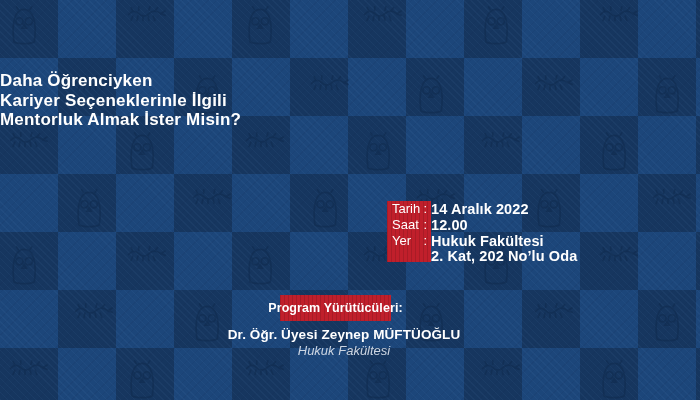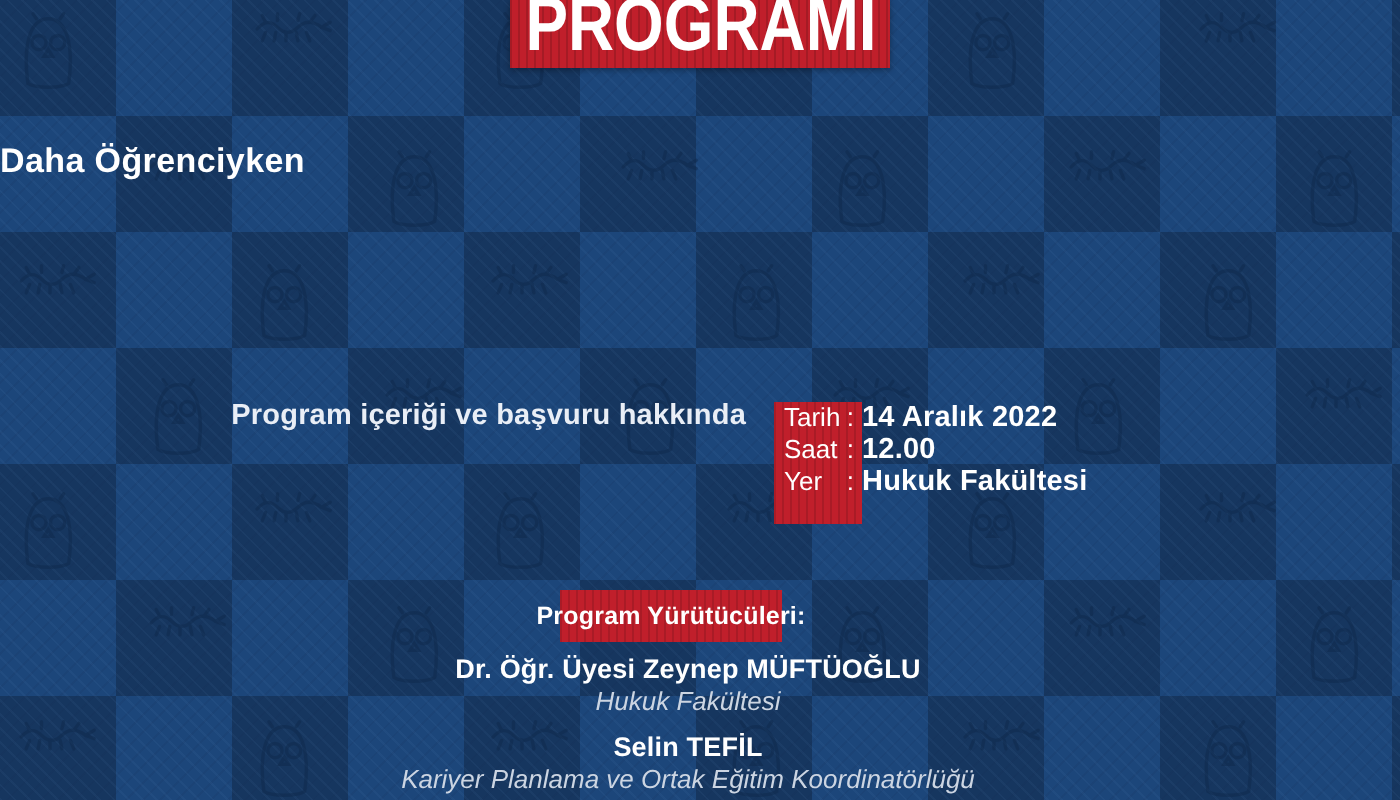--- a/index.html
+++ b/index.html
@@ -115,30 +115,28 @@
       <use href="#owl" xlink:href="#owl" transform="translate(651,303) scale(0.85)"></use>
       <use href="#bug" xlink:href="#bug" transform="translate(8,360) scale(0.85)"></use>
       <use href="#owl" xlink:href="#owl" transform="translate(126,360) scale(0.85)"></use>
       <use href="#bug" xlink:href="#bug" transform="translate(244,360) scale(0.85)"></use>
       <use href="#owl" xlink:href="#owl" transform="translate(362,360) scale(0.85)"></use>
       <use href="#bug" xlink:href="#bug" transform="translate(480,360) scale(0.85)"></use>
       <use href="#owl" xlink:href="#owl" transform="translate(598,360) scale(0.85)"></use>
       <use href="#bug" xlink:href="#bug" transform="translate(704,360) scale(0.85)"></use>
     </svg>
 
-  <div class="banner">
-    <span class="banner-text">PROGRAMI</span>
-  </div>
 
   <div class="headline">
     <div class="headline-line">Daha Öğrenciyken</div>
+    <div class="headline-line">Kariyer Seçeneklerinle İlgili</div>
+    <div class="headline-line">Mentorluk Almak İster Misin?</div>
   </div>
 
   <div class="intro">
-    <div class="intro-line">Program içeriği ve başvuru hakkında</div>
   </div>
 
   <div class="details">
     <div class="details-redbox"></div>
     <div class="details-row">
       <span class="details-label">
         <span>Tarih</span>
         <span>:</span>
       </span>
       <span class="details-value">14 Aralık 2022</span>
@@ -150,30 +148,33 @@
       </span>
       <span class="details-value">12.00</span>
     </div>
     <div class="details-row">
       <span class="details-label">
         <span>Yer</span>
         <span>:</span>
       </span>
       <span class="details-value">Hukuk Fakültesi</span>
     </div>
+    <div class="details-row">
+      <span class="details-label">
+        <span></span>
+        <span></span>
+      </span>
+      <span class="details-value">2. Kat, 202 No’lu Oda</span>
+    </div>
   </div>
 
   <div class="badge">
     <span class="badge-text">Program Yürütücüleri:</span>
   </div>
 
   <div class="coordinators">
     <div class="person">
       <div class="person-name">Dr. Öğr. Üyesi Zeynep MÜFTÜOĞLU</div>
       <div class="person-affiliation">Hukuk Fakültesi</div>
     </div>
-    <div class="person">
-      <div class="person-name">Selin TEFİL</div>
-      <div class="person-affiliation">Kariyer Planlama ve Ortak Eğitim Koordinatörlüğü</div>
-    </div>
   </div>
 
 </div>
 
 </body></html>

